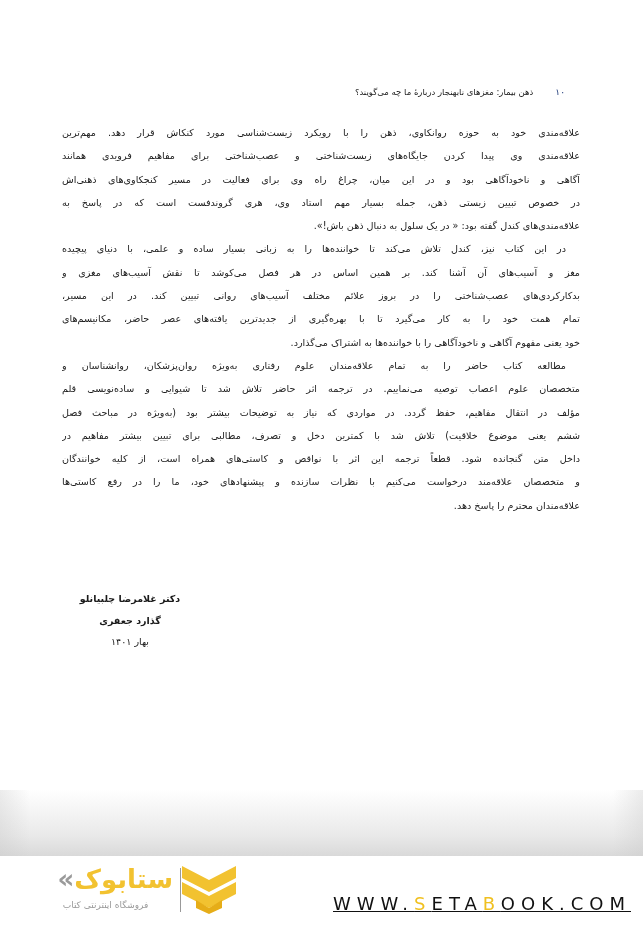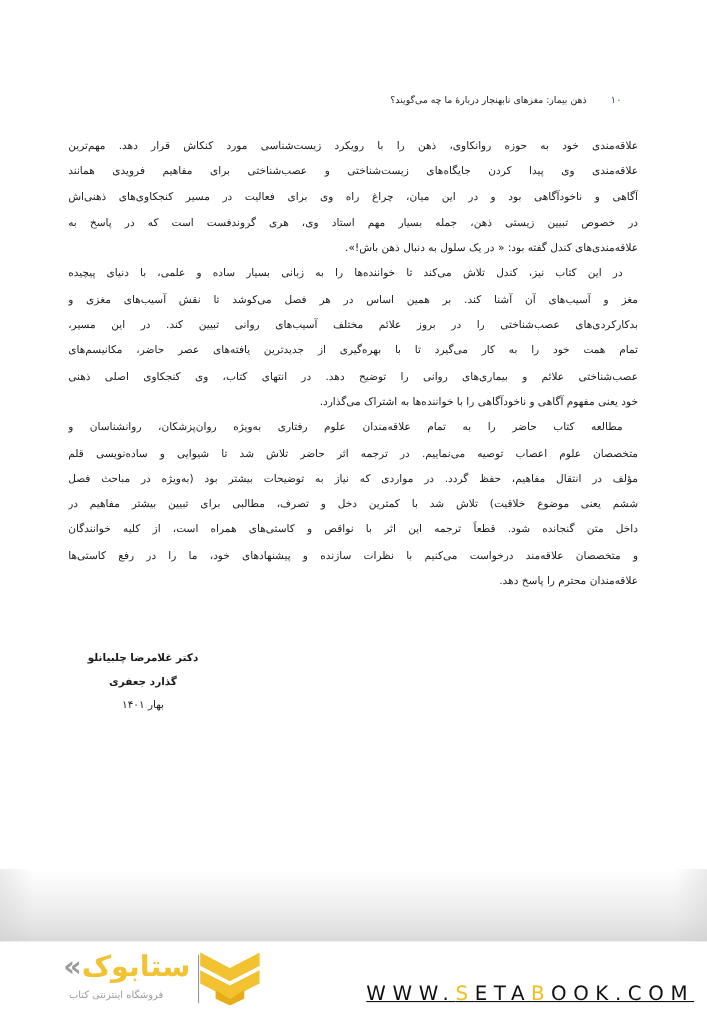--- a/index.html
+++ b/index.html
@@ -87,21 +87,20 @@
       <span class="line">علاقه‌مندی وی پیدا کردن جایگاه‌های زیست‌شناختی و عصب‌شناختی برای مفاهیم فرویدی همانند</span>
       <span class="line">آگاهی و ناخودآگاهی بود و در این میان، چراغ راه وی برای فعالیت در مسیر کنجکاوی‌های ذهنی‌اش</span>
       <span class="line">در خصوص تبیین زیستی ذهن، جمله بسیار مهم استاد وی، هری گروندفست است که در پاسخ به</span>
       <span class="line last">علاقه‌مندی‌های کندل گفته بود: « در یک سلول به دنبال ذهن باش!».</span>
     </div>
     <div class="paragraph">
       <span class="line" style="padding-right:14px">در این کتاب نیز، کندل تلاش می‌کند تا خواننده‌ها را به زبانی بسیار ساده و علمی، با دنیای پیچیده</span>
       <span class="line">مغز و آسیب‌های آن آشنا کند. بر همین اساس در هر فصل می‌کوشد تا نقش آسیب‌های مغزی و</span>
       <span class="line">بدکارکردی‌های عصب‌شناختی را در بروز علائم مختلف آسیب‌های روانی تبیین کند. در این مسیر،</span>
       <span class="line">تمام همت خود را به کار می‌گیرد تا با بهره‌گیری از جدیدترین یافته‌های عصر حاضر، مکانیسم‌های</span>
-      <span class="line">عصب‌شناختی علائم و بیماری‌های روانی را توضیح دهد. در انتهای کتاب، وی کنجکاوی اصلی ذهنی</span>
       <span class="line last">خود یعنی مفهوم آگاهی و ناخودآگاهی را با خواننده‌ها به اشتراک می‌گذارد.</span>
     </div>
     <div class="paragraph">
       <span class="line" style="padding-right:14px">مطالعه کتاب حاضر را به تمام علاقه‌مندان علوم رفتاری به‌ویژه روان‌پزشکان، روانشناسان و</span>
       <span class="line">متخصصان علوم اعصاب توصیه می‌نماییم. در ترجمه اثر حاضر تلاش شد تا شیوایی و ساده‌نویسی قلم</span>
       <span class="line">مؤلف در انتقال مفاهیم، حفظ گردد. در مواردی که نیاز به توضیحات بیشتر بود (به‌ویژه در مباحث فصل</span>
       <span class="line">ششم یعنی موضوع خلاقیت) تلاش شد با کمترین دخل و تصرف، مطالبی برای تبیین بیشتر مفاهیم در</span>
       <span class="line">داخل متن گنجانده شود. قطعاً ترجمه این اثر با نواقص و کاستی‌های همراه است، از کلیه خوانندگان</span>
       <span class="line">و متخصصان علاقه‌مند درخواست می‌کنیم با نظرات سازنده و پیشنهادهای خود، ما را در رفع کاستی‌ها</span>
       <span class="line last">علاقه‌مندان محترم را پاسخ دهد.</span>

